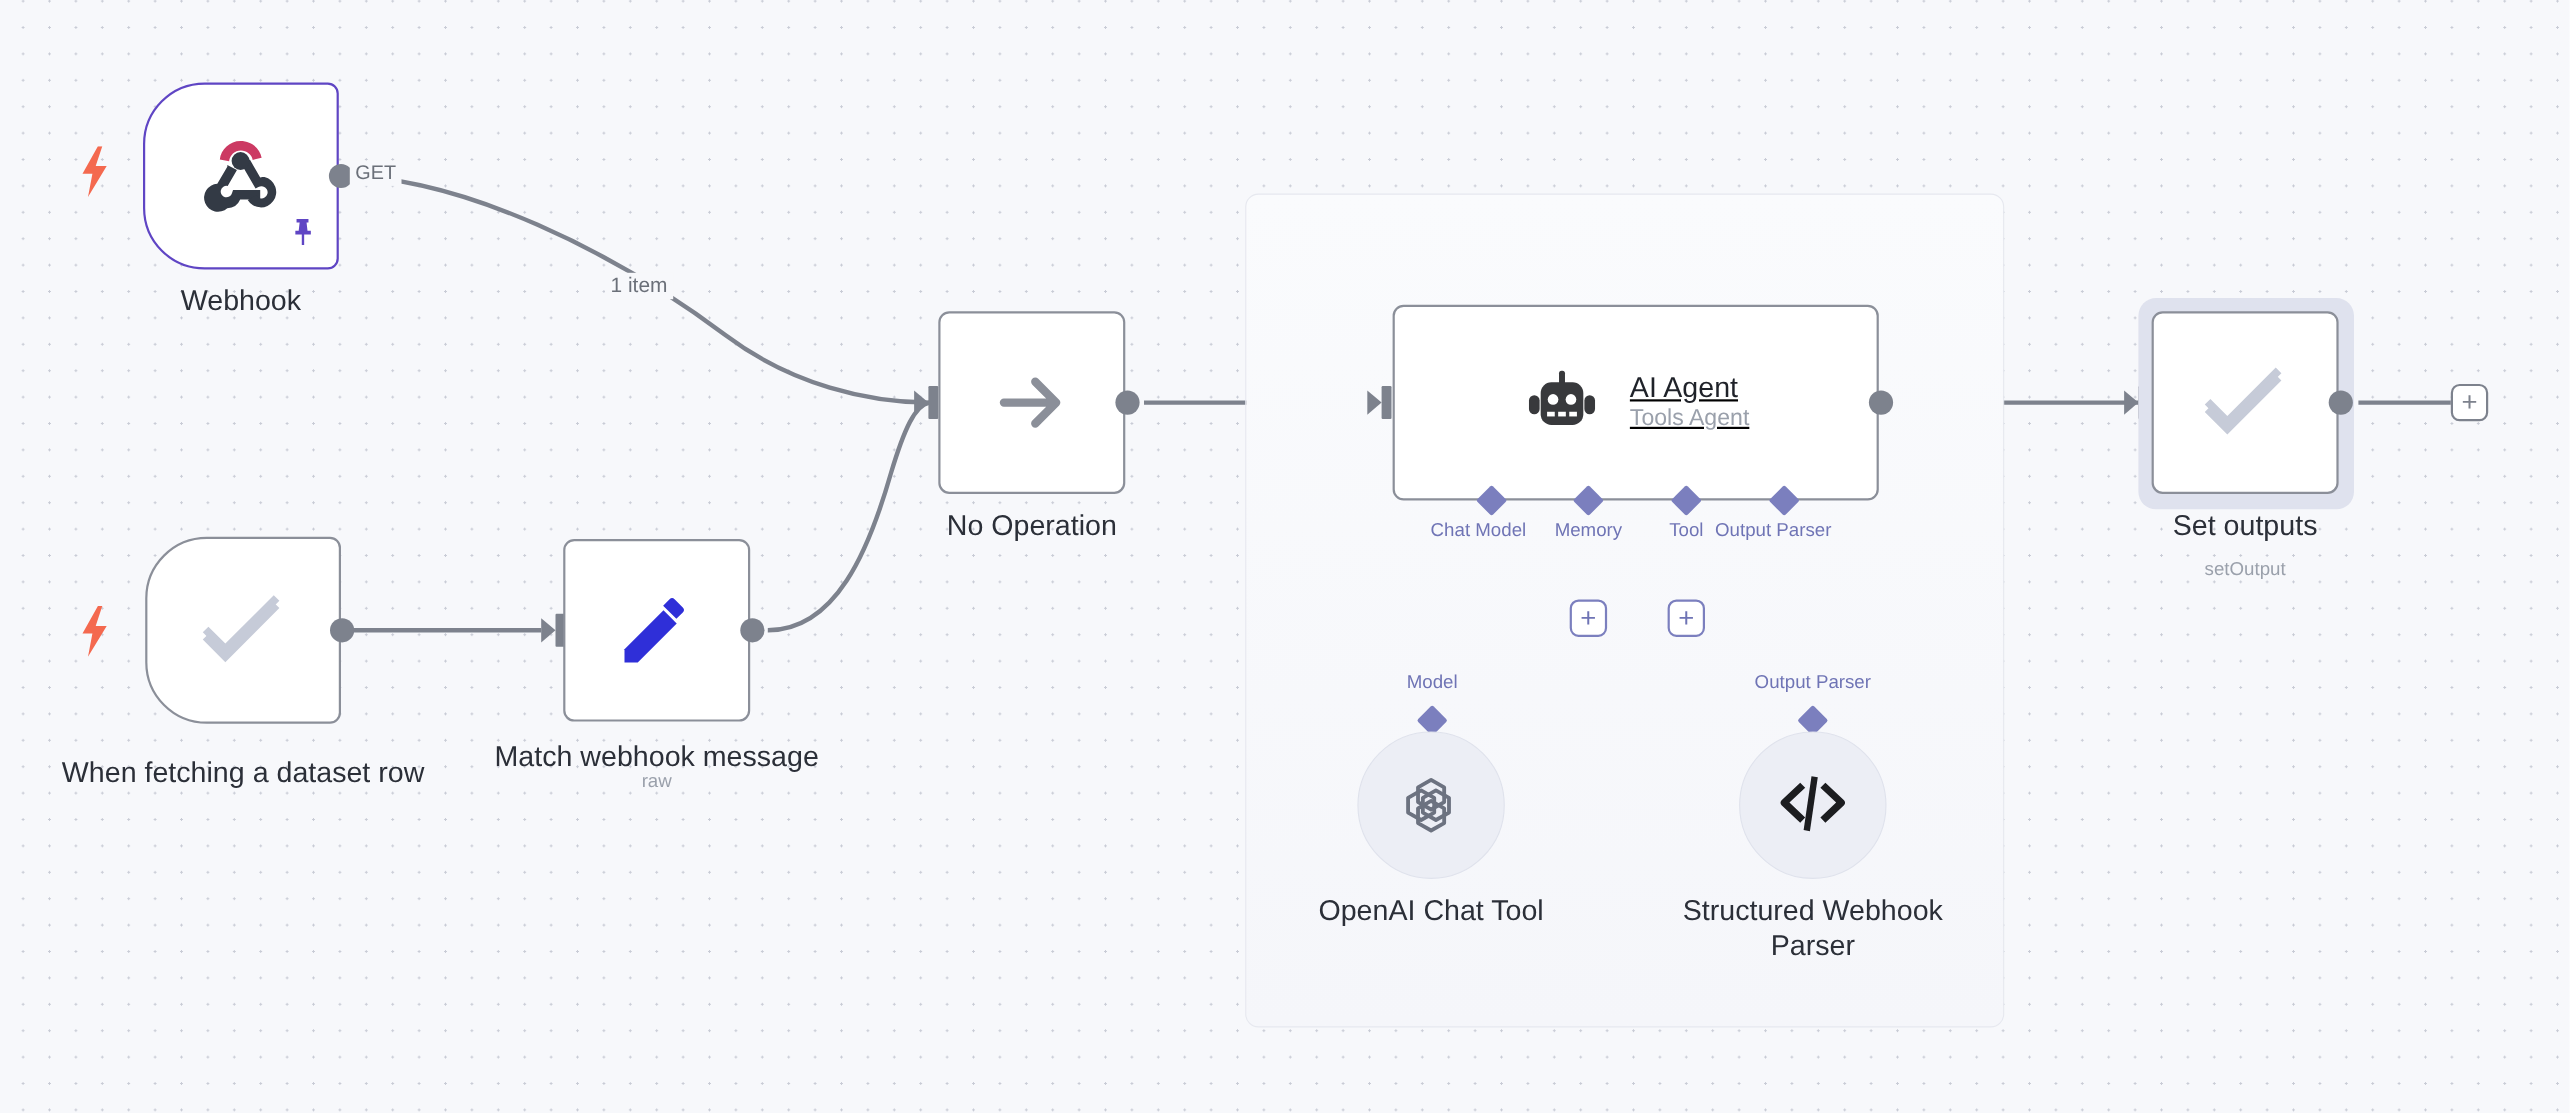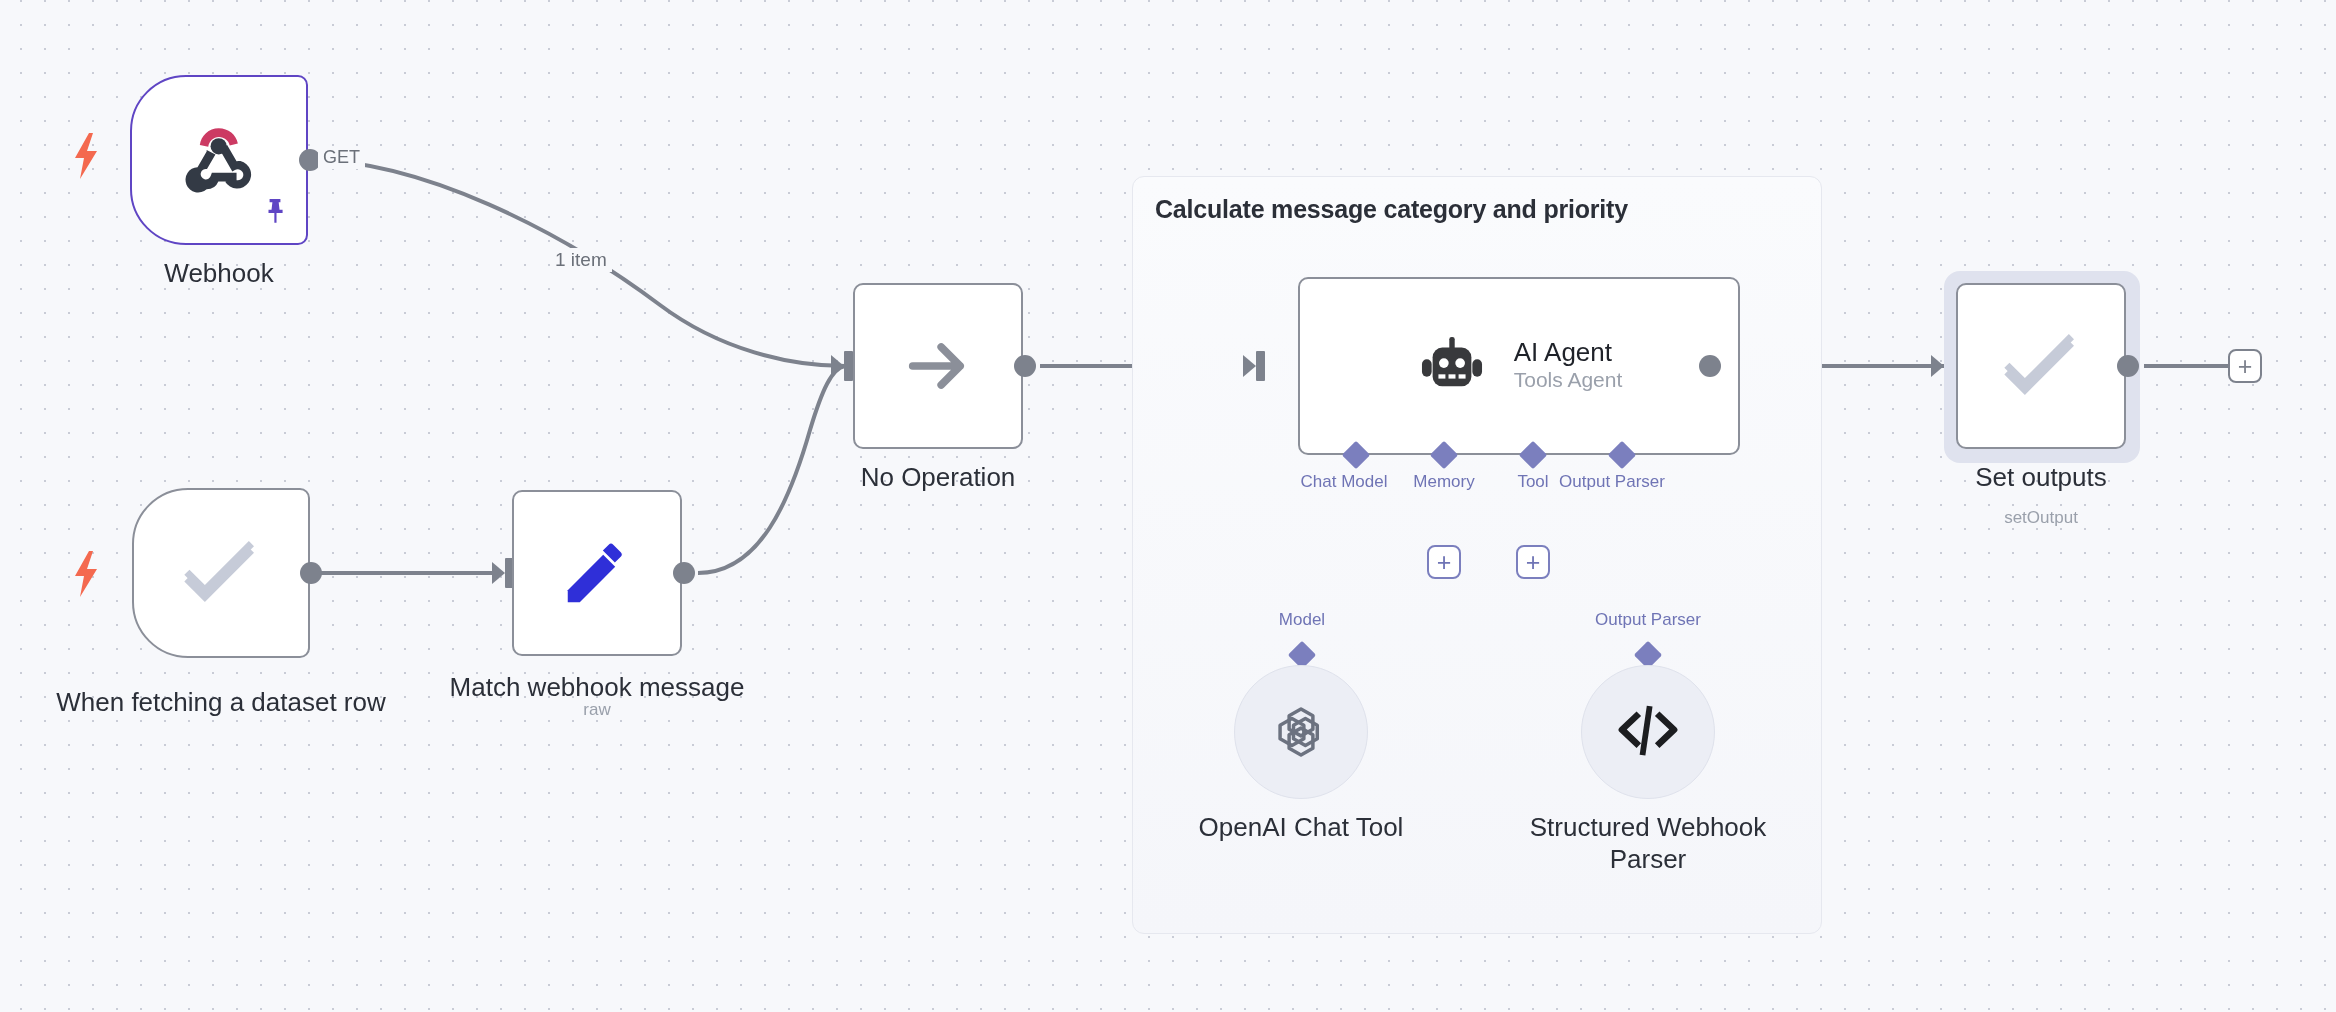--- a/index.html
+++ b/index.html
@@ -167,21 +167,20 @@
 
     <path d="M 2144 366 L 2228 366" fill="none" stroke="#7d828d" stroke-width="4"></path>
 
     <path d="M 1356 470 C 1338 520, 1315 590, 1302 640" fill="none" stroke="#7b7fbe" stroke-width="4" stroke-dasharray="14 12"></path>
     <path d="M 1444 470 L 1444 545" fill="none" stroke="#7b7fbe" stroke-width="4"></path>
     <path d="M 1533 470 L 1533 545" fill="none" stroke="#7b7fbe" stroke-width="4"></path>
     <path d="M 1622 470 C 1636 520, 1655 590, 1648 640" fill="none" stroke="#7b7fbe" stroke-width="4" stroke-dasharray="14 12"></path>
   </svg>
 
   <div class="group-panel" style="left:1132px; top:176px; width:690px; height:758px;"></div>
-  <div class="group-title" style="left:1155px; top:195px;">Calculate message category and priority</div>
 
   <div class="bolt" style="left:72px; top:133px;">
     <svg class="icon" width="28" height="46" viewBox="0 0 28 46">
       <polygon points="17,0 3,25 12,25 8,46 25,18 15,18 21,0" fill="#f4694f"></polygon>
     </svg>
   </div>
   <div class="node trigger accent-purple" style="left:130px; top:75px; width:178px; height:170px;">
     <span>
       <svg class="icon" width="78" height="78" viewBox="0 0 24 24">
         <path fill="#cc3a63" d="M11.9 2.2c-3 0-5.5 2.3-5.8 5.2l2.6.5c.2-1.7 1.6-3 3.3-3 1.6 0 3 1.1 3.3 2.6l2.5-.6C17.3 4.2 14.9 2.2 11.9 2.2z"></path>
@@ -236,21 +235,21 @@
       <svg class="icon" width="76" height="76" viewBox="0 0 24 24">
         <path fill="none" stroke="#8b8f99" stroke-width="2.4" stroke-linecap="round" stroke-linejoin="round" d="M4 12h15M13 6l6 6-6 6"></path>
       </svg>
     </span>
   </div>
   <div class="port-out" style="left:1014px; top:355px;"></div>
   <div class="node-label" style="left:788px; top:462px; width:300px;">No Operation</div>
 
   <div class="port-in-arrow" style="left:1243px; top:355px;"></div>
   <div class="port-in-bar" style="left:1256px; top:351px;"></div>
-  <div class="node" style="left:1298px; top:277px; width:442px; height:178px;">
+  <div class="node" style="left:1266px; top:277px; width:442px; height:178px;text-decoration:underline;">
     <div class="wide-inner">
       <span>
         <svg class="icon" width="72" height="62" viewBox="0 0 36 32">
           <rect x="16.6" y="1" width="2.8" height="7" rx="1.2" fill="#38393c"></rect>
           <rect x="8" y="6.5" width="20" height="20" rx="5" fill="#38393c"></rect>
           <rect x="2.5" y="12.5" width="5" height="9" rx="2.5" fill="#38393c"></rect>
           <rect x="28.5" y="12.5" width="5" height="9" rx="2.5" fill="#38393c"></rect>
           <circle cx="13.8" cy="14.5" r="2.5" fill="#ffffff"></circle>
           <circle cx="22.2" cy="14.5" r="2.5" fill="#ffffff"></circle>
           <rect x="11" y="20.3" width="3.6" height="2.2" fill="#ffffff"></rect>

